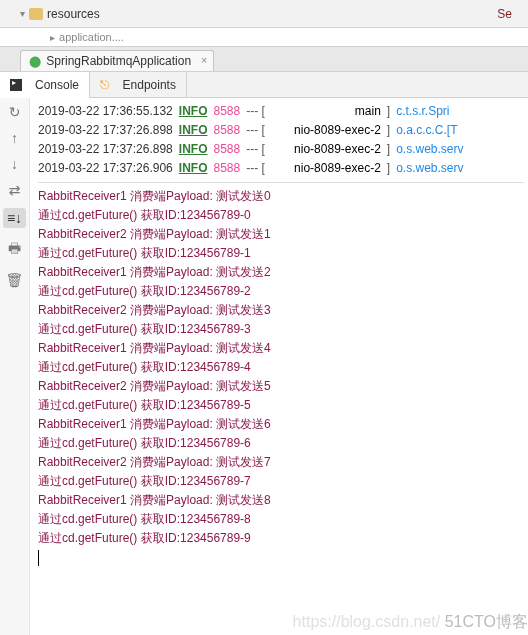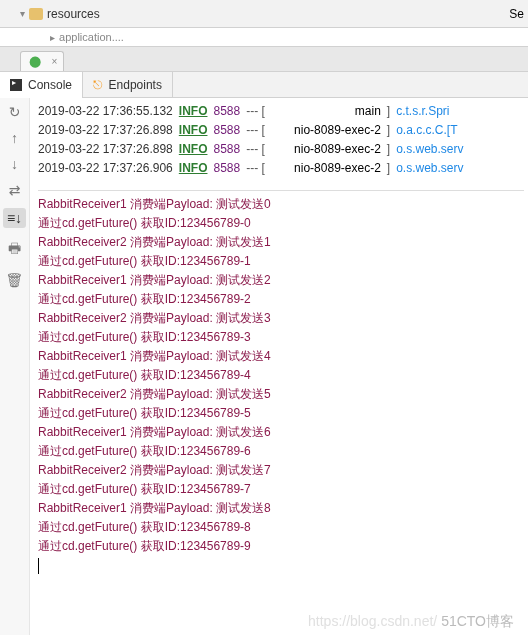--- a/index.html
+++ b/index.html
@@ -1,48 +1,48 @@
 <!DOCTYPE html>
 <html><head>
 <meta charset="utf-8">
 <style>
   * { box-sizing: border-box; margin: 0; padding: 0; font-family: "Segoe UI", Arial, sans-serif; }
   body { width: 528px; height: 635px; background: #fff; overflow: hidden; position: relative; font-size: 12px; color: #333; }
   .top-header { height: 28px; background: #f2f2f2; border-bottom: 1px solid #d1d1d1; display: flex; align-items: center; padding-left: 20px; }
   .tree-item { display: flex; align-items: center; gap: 4px; }
   .chevron { font-size: 10px; color: #888; }
   .folder-icon { width: 14px; height: 12px; background: #e7c16d; border-radius: 2px; position: relative; }
-  .top-header .se { margin-left: auto; padding-right: 4px; color: #000000; }
+  .top-header .se { margin-left: auto; padding-right: 16px; color: #7f1d1d; }
   .sub-header { height: 18px; padding-left: 50px; font-size: 11px; color: #888; display:flex; align-items:center; gap:4px;}
   .sub-header .chevron { color:#888;}
   .tab-bar { height: 26px; background: #e8e8e8; border-top: 1px solid #d1d1d1; border-bottom: 1px solid #d1d1d1; display: flex; align-items: flex-end; padding-left: 20px; }
   .file-tab { position: relative; background: #f8f8f8; border: 1px solid #c5c5c5; border-bottom: none; border-radius: 3px 3px 0 0; padding: 3px 22px 3px 8px; display: flex; align-items: center; gap: 5px; font-size: 12px; }
   .leaf-icon { color: #4caf50; font-size: 11px; }
   .close-x { position: absolute; right: 6px; top: 4px; color: #888; font-size: 10px; }
   .tool-row { height: 26px; background: #f2f2f2; border-bottom: 1px solid #d1d1d1; display: flex; align-items: center; }
-  .tool-tab { height: 26px; display: flex; align-items: center; gap: 6px; padding: 0 10px; font-size: 12px; border-right: 1px solid #d1d1d1; }
+  .tool-tab { height: 26px; display: flex; align-items: center; gap: 13px; padding: 0 10px; font-size: 12px; border-right: 1px solid #d1d1d1; }
   .tool-tab.active { background: #fff; }
   .console-icon { width: 12px; height: 12px; background: #333; display: inline-block; position: relative; }
   .console-icon::after { content: "▸"; color: #fff; font-size: 8px; position: absolute; left: 2px; top: -1px; }
   .ep-icon { color: #f59b22; font-size: 12px; }
   .main { display: flex; height: calc(635px - 28px - 18px - 26px - 26px); }
   .gutter { width: 30px; background: #f7f7f7; border-right: 1px solid #e6e6e6; display: flex; flex-direction: column; align-items: center; padding-top: 6px; gap: 10px; color: #777; font-size: 14px; }
   .gutter .hl { background: #dadada; border-radius: 3px; padding: 2px 4px; color: #333; }
   .log-area { flex: 1; padding: 4px 4px 4px 8px; font-family: "Consolas","Microsoft YaHei", monospace; font-size: 12px; line-height: 19px; overflow: hidden; position: relative; }
-  .log-top { border-bottom: 1px solid #ddd; padding-bottom: 12px; margin-bottom: 4px; overflow: hidden; white-space: nowrap; }
+  .log-top { border-bottom: 1px solid #ddd; padding-bottom: 4px; margin-bottom: 4px; overflow: hidden; white-space: nowrap; }
   .ts { color: #333; }
   .lvl { color: #2e7d32; font-weight: bold; text-decoration: underline; }
-  .pid { color: #701a75; }
+  .pid { color: #ec4899; }
   .sep { color: #555; }
   .thread { color: #000000; }
   .logger { color: #1e88e5; }
   .row { white-space: nowrap; display:flex; gap:6px; }
   .msg-line { color: #8b1a4b; }
   .cursor { display: block; width: 1px; height: 16px; background: #000; margin-top: 2px; }
-  .watermark { position: absolute; right: 14px; bottom: 4px; font-size: 14px; color: #bbb; }
+  .watermark { position: absolute; right: 0; bottom: 4px; font-size: 16px; color: #bbb; }
   .watermark .src { color: #e0e0e0; }
 </style>
 </head>
 <body>
 
 <div class="top-header">
   <div class="tree-item">
     <span class="chevron">▾</span>
     <span class="folder-icon"></span>
     <span>resources</span>
@@ -51,20 +51,21 @@
 </div>
 
 <div class="sub-header">
   <span class="chevron">▸</span>
   <span>application....</span>
 </div>
 
 <div class="tab-bar">
   <div class="file-tab">
     <span class="leaf-icon">⬤</span>
+    <span>SpringRabbitmqApplication</span>
     <span class="close-x">×</span>
   </div>
 </div>
 
 <div class="tool-row">
   <div class="tool-tab active">
     <span class="console-icon"></span>
     <span>Console</span>
   </div>
   <div class="tool-tab">

